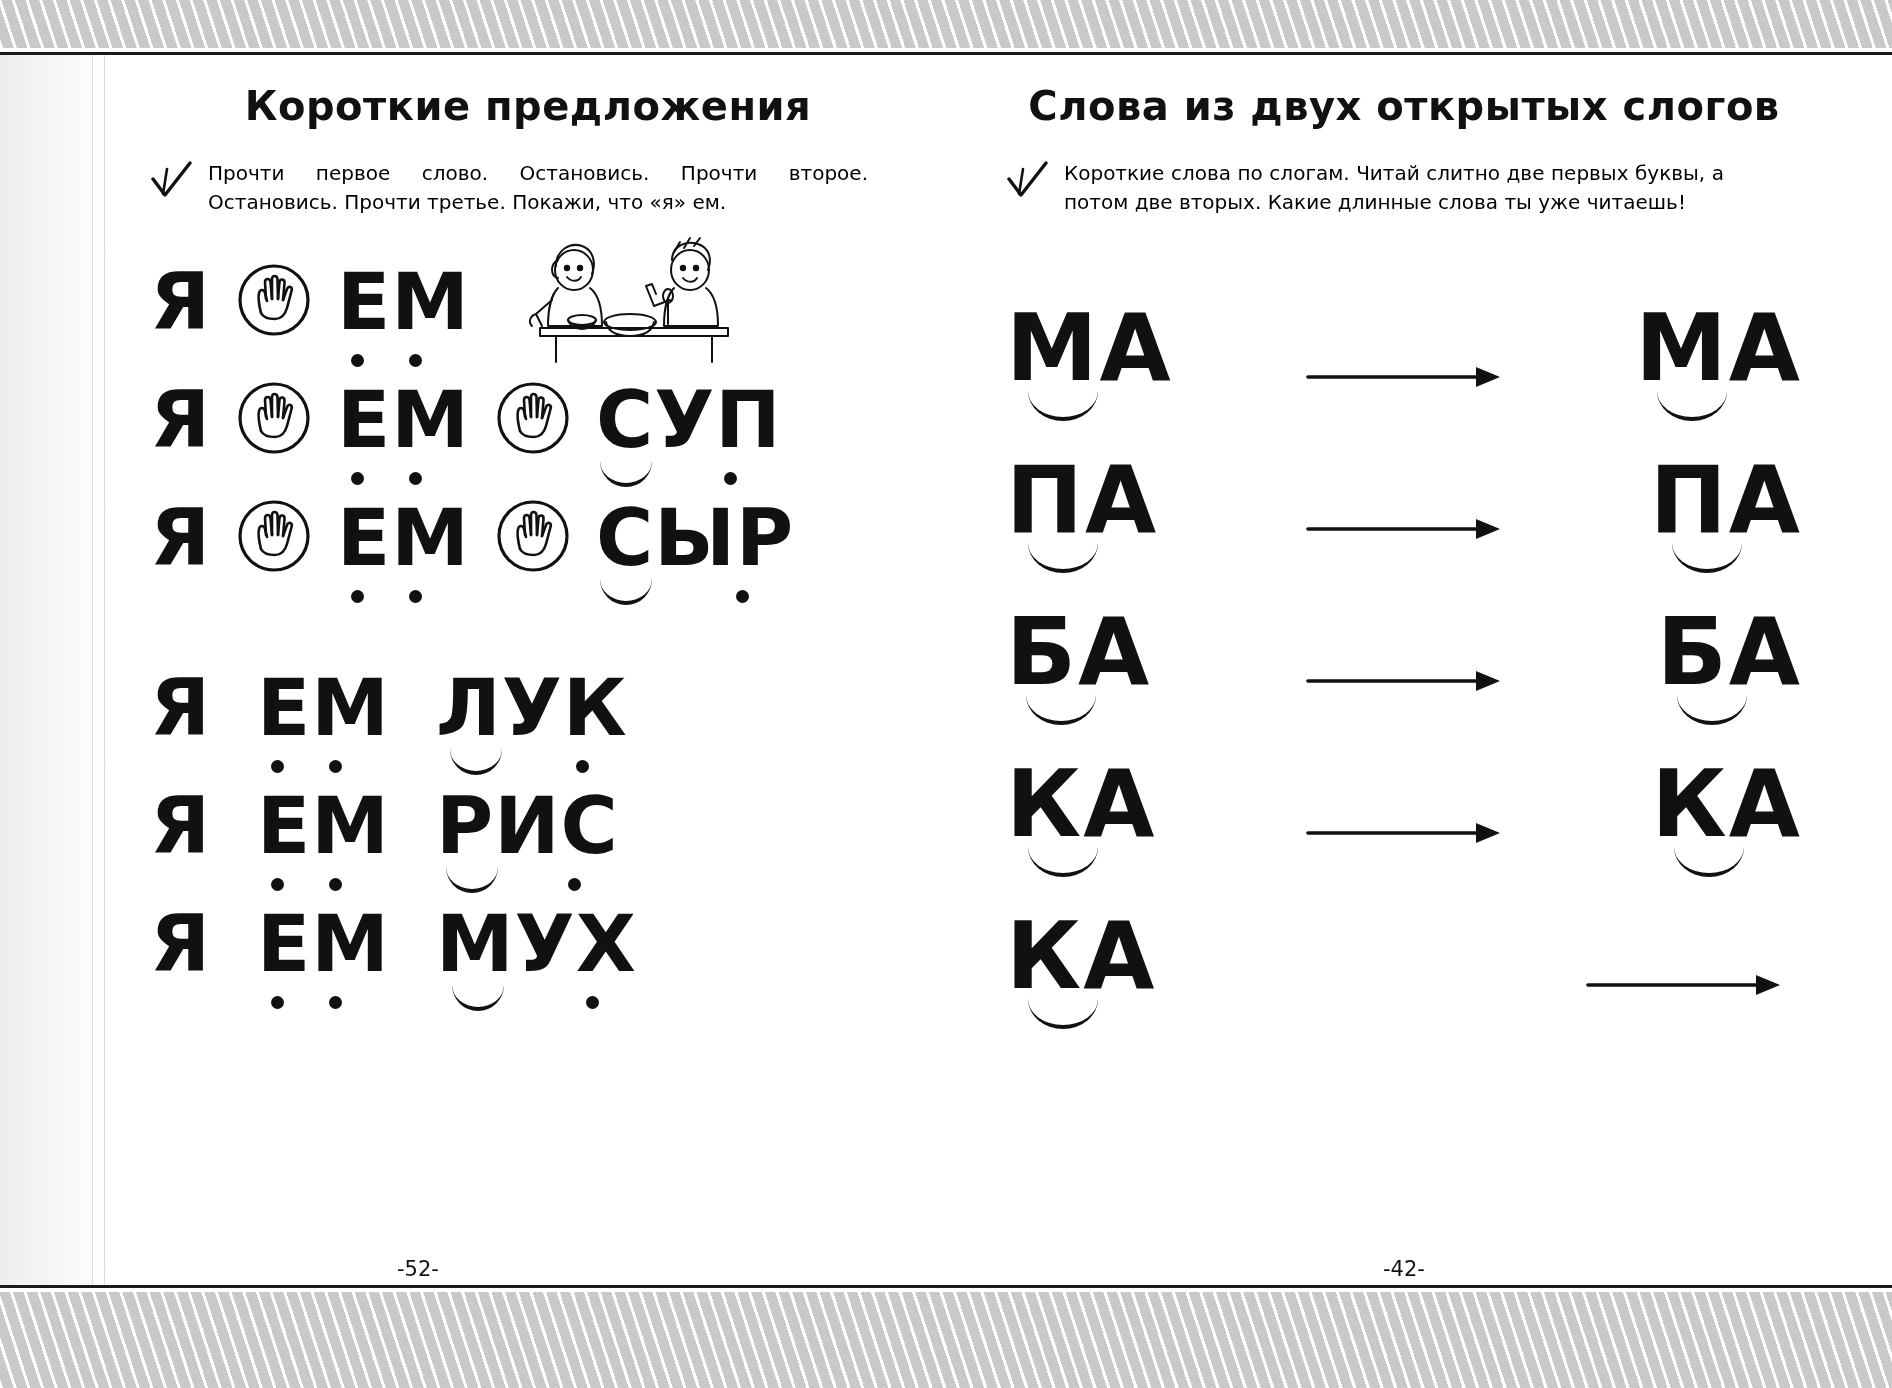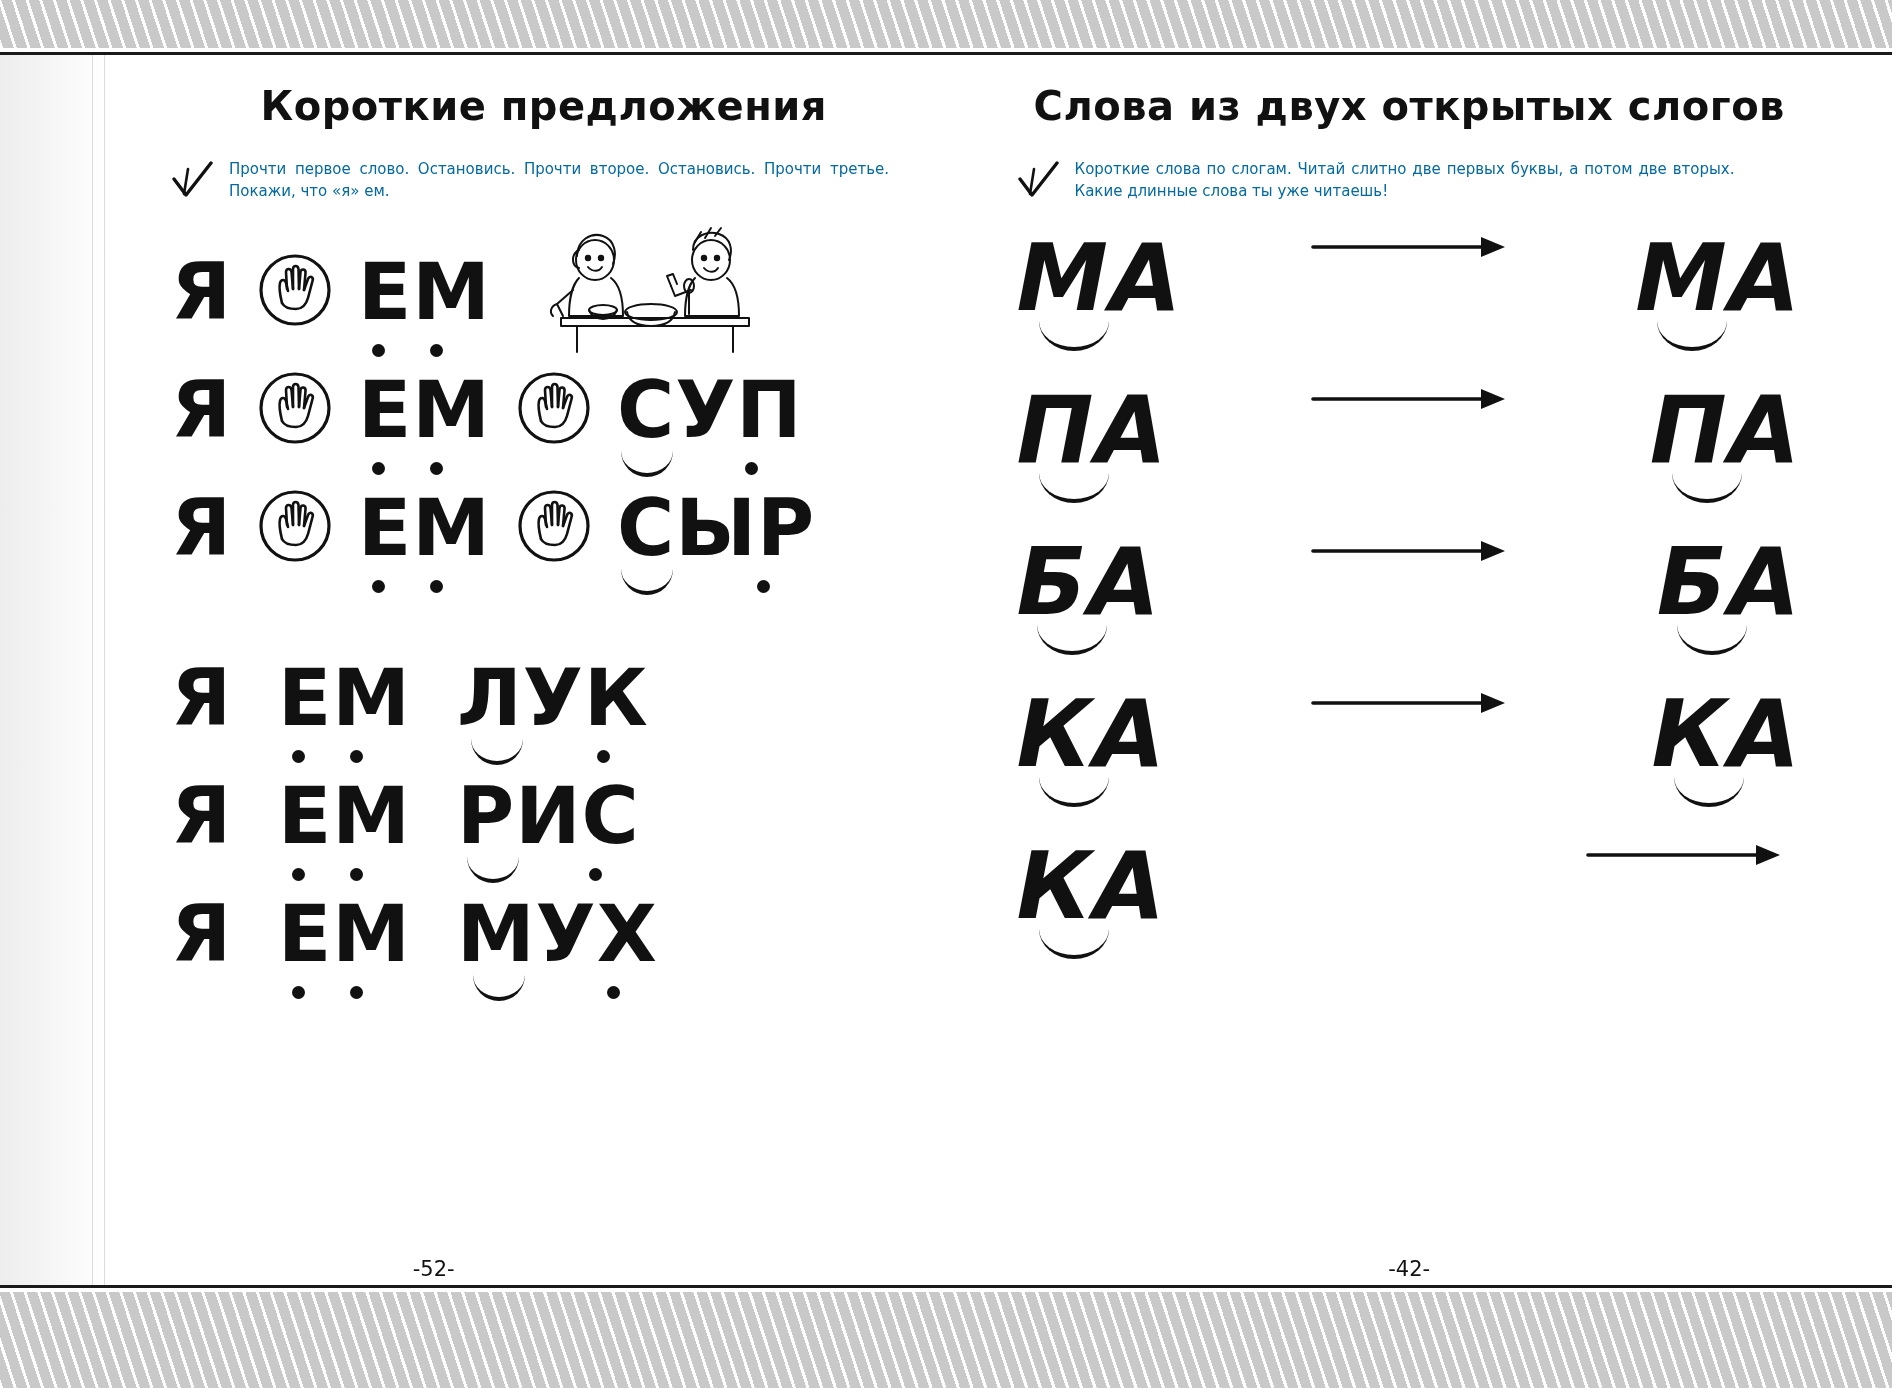--- a/index.html
+++ b/index.html
@@ -67,21 +67,20 @@
     position: absolute;
     top: 0; bottom: 0;
     width: 1px;
     background: #dcdcdc;
   }
 
   .spread {
     position: absolute;
     inset: 0;
     display: flex;
-    margin-left: 21px;
   }
   .page-half {
     position: relative;
     flex: 1 1 50%;
     padding: 28px 46px 0 46px;
     box-sizing: border-box;
   }
   .page-half.left { padding-left: 150px; padding-right: 40px; }
   .page-half.right { padding-left: 60px; padding-right: 90px; }
 
@@ -101,23 +100,23 @@
     align-items: flex-start;
     gap: 14px;
     margin-bottom: 26px;
   }
   .check-icon {
     flex: 0 0 auto;
     margin-top: 2px;
   }
   .instruction-text {
     font-family: "DejaVu Sans", sans-serif;
-    font-size: 15px;
+    font-size: 20px;
     line-height: 1.45;
-    color: #0369a1;
+    color: #000000;
     text-align: justify;
     max-width: 660px;
   }
 
   
   .rows {
     margin-top: 6px;
   }
   .sent-row {
     display: flex;
@@ -165,24 +164,23 @@
 
   .picture {
     margin-left: 26px;
     flex: 0 0 auto;
   }
 
   
   .pairs { margin-top: 14px; }
   .pair-row {
     display: flex;
-    align-items: flex-start;
+    align-items: flex-end;
     justify-content: space-between;
     height: 152px;
-    font-style: italic;
   }
   .syllable {
     position: relative;
     font-family: "DejaVu Sans", sans-serif;
     font-weight: bold;
     font-size: 92px;
     line-height: 1;
     letter-spacing: 2px;
     color: #111;
     white-space: nowrap;

